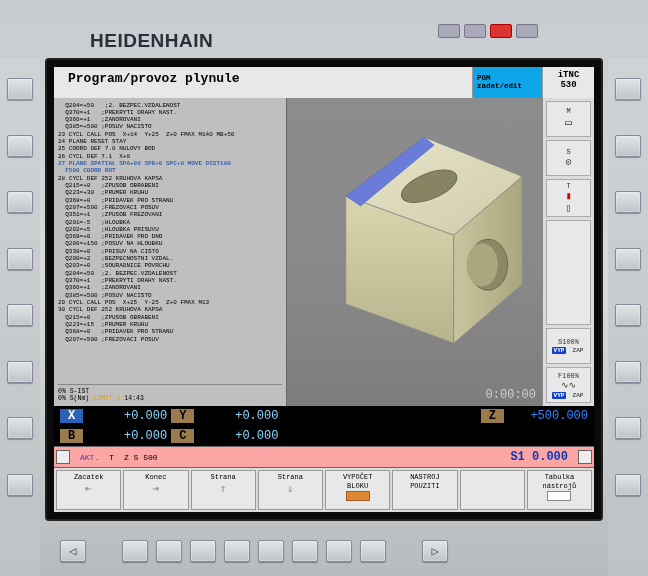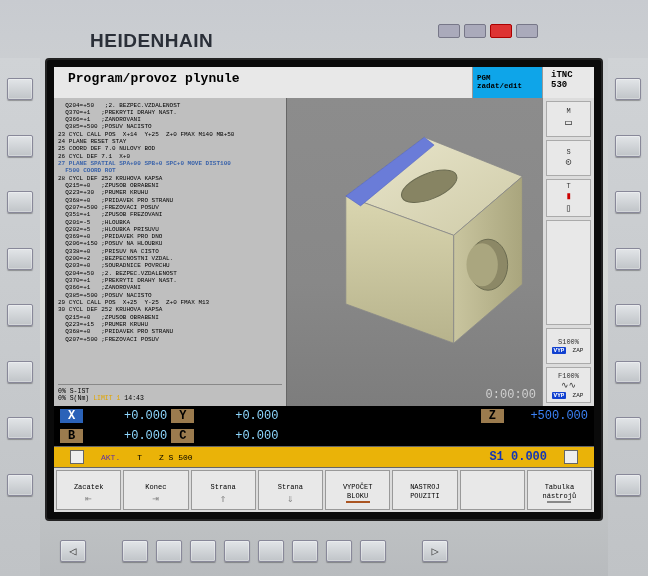--- a/index.html
+++ b/index.html
@@ -32,43 +32,43 @@
     position: absolute; top: 58px; left: 45px; right: 45px; bottom: 55px;
     background: #0a0a0a; border: 2px solid #222; border-radius: 4px; padding: 7px;
   }
   .screen {
     width: 100%; height: 100%; background: #e7e7e7; display: flex; flex-direction: column;
     font-size: 8.5px; color:#000;
   }
   .title-row { display:flex; }
   .title-main { flex:1; background:#e8e8e8; padding: 4px 14px; font-size: 13px; font-weight: bold; font-family:"Courier New",monospace; }
   .title-sub { width: 70px; background:#0ea5e9; padding: 7px 4px; font-size: 7.5px; line-height:1.1; border-left:1px solid #999;font-weight:bold;}
-  .title-model { width: 52px; background:#e8e8e8; padding: 3px 8px; font-size: 9px; font-weight:bold; border-left:1px solid #999;}
+  .title-model { width: 52px; background:#e8e8e8; padding: 3px 8px; font-size: 9px; font-weight:bold; text-align:center; border-left:1px solid #999;}
   .main-row { flex:1; display:flex; min-height:0; background:#aaa; }
   .code-pane { flex: 0 0 232px; background:#bfbfbf; padding: 4px 4px; overflow:hidden; display:flex; flex-direction:column; }
   .code-list { flex:1; overflow:hidden; font-size:6px; line-height:1.22; color:#000; font-family:"Courier New",monospace; white-space: pre; }
   .code-list .hl { color:#3a63aa; font-weight:bold; }
   .code-foot { border-top:1px solid #888; padding-top:3px; font-size:6.5px; color:#000;}
   .limit { color:#e2a600; }
   .viewport { flex:1; background:linear-gradient(180deg,#8c8c8c,#888 60%,#7d7d7d); position:relative; border-left:1px solid #666; }
   .viewport svg { position:absolute; inset:0; }
   .time-lbl { position:absolute; right:6px; bottom:4px; font-size:12px; color:#d0d0d0; font-family:"Courier New",monospace;}
   .side-tools { width: 52px; background:#dcdcdc; display:flex; flex-direction:column; gap:3px; padding:3px; border-left:1px solid #888;}
   .tool-box { flex:0 0 auto; min-height:36px; background:#e8e8e8; border:1px solid #aaa; display:flex; flex-direction:column; align-items:center; justify-content:center; font-size:7px; color:#333; padding:2px; text-align:center;}
   .axis-row { display:flex; background:#000; color:#fff; font-family:"Courier New",monospace; font-size:12px; height:20px; align-items:center; padding:0 6px; gap:4px;}
   .axis-row .ax { display:flex; align-items:center; gap:6px; }
   .axis-row .axlbl { background:#9b7b4e; color:#000; padding:0 8px; font-weight:bold; }
   .axis-row .axlbl.hi { background:#2a62b8; color:#fff;}
   .axis-row .val { color:#8fd8ff; min-width:78px; text-align:right; }
   .axis-row .valz { color:#3b82f6; }
-  .info-row { display:flex; background:#eab308; height:22px; align-items:center; font-size:8px; color:#000; padding:0 16px; gap:17px; border-top:1px solid #666; border-bottom:1px solid #666;}
+  .info-row { display:flex; background:#fca5a5; height:22px; align-items:center; font-size:8px; color:#000; padding:0 2px; gap:10px; border-top:1px solid #666; border-bottom:1px solid #666;}
   .info-row .icon { width:14px; height:14px; display:inline-block; background:#eee; border:1px solid #666;}
   .s-readout { color:#1336b5; font-size:12px; font-weight:bold; }
   .softkey-row { display:flex; height:44px; background:#dcdcdc; gap:2px; padding:2px;}
-  .sk { flex:1; background:#e8e8e8; border:1px solid #999; display:flex; flex-direction:column; align-items:center; justify-content:flex-start; font-size:7px; padding:12px; text-align:center; gap:1px;}
+  .sk { flex:1; background:#e8e8e8; border:1px solid #999; display:flex; flex-direction:column; align-items:center; justify-content:flex-start; font-size:7px; padding:2px; text-align:center; gap:1px;}
   .sk .arrow { color:#888; font-size:11px; }
   .sk-icon { width:24px; height:10px; border:1px solid #888; background:#fff; }
   .vyp { display:inline-block; background:#1040d0; color:#fff; font-size:6px; padding:0 2px; font-weight:bold; border-radius:1px;}
   .zap { display:inline-block; color:#222; font-size:6px; padding:0 2px; }
   .fl { color:#6030a8; font-size:8px;}
 </style>
 </head>
 <body>
 
 <div class="brand">HEIDENHAIN</div>

